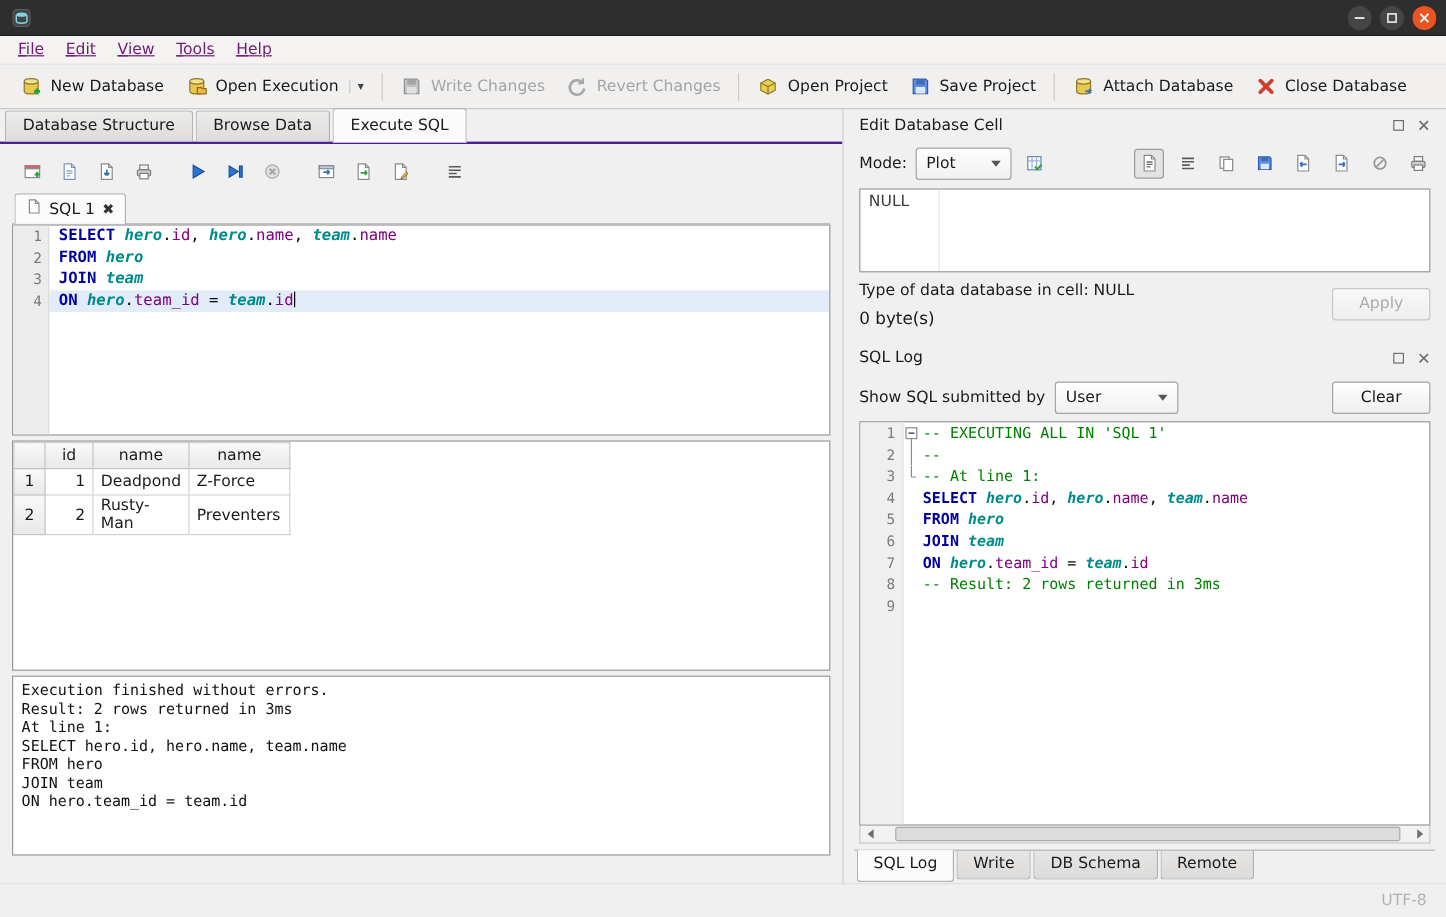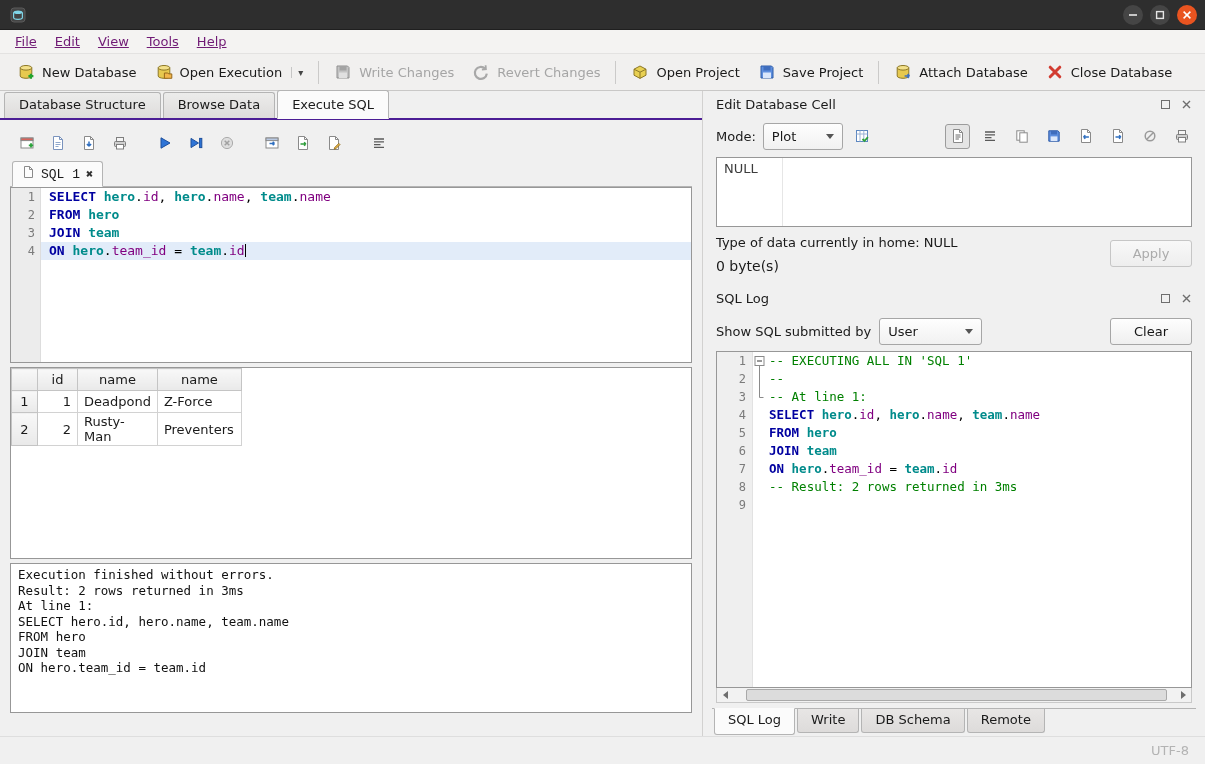--- a/index.html
+++ b/index.html
@@ -39,36 +39,36 @@
   .tab.active { background:#fbfbfb; height:29px; line-height:27px; margin-bottom:-1px; border-bottom:1px solid #fbfbfb; z-index:2; }
 
   .leftbody { flex:1; padding:6px 10px 0 10px; display:flex; flex-direction:column; }
 
   .sqltb { height:34px; display:flex; align-items:center; gap:6px; padding-left:4px; }
   .icon-btn { width:25px; height:25px; display:flex; align-items:center; justify-content:center; border:1px solid transparent; border-radius:3px; }
   .icon-btn.gap { margin-left:14px; }
   .icon-btn.disabled svg { opacity:.8; }
   .icon-btn.active { background:#e4e4e4; border-color:#9c9c9c; }
 
-  .stabbar { height:27px; display:flex; align-items:flex-end; border-bottom:1px solid #b4b4b4; padding-left:2px;font-family:Liberation Mono, monospace; }
+  .stabbar { height:27px; display:flex; align-items:flex-end; border-bottom:1px solid #b4b4b4; padding-left:2px; }
   .stab { height:26px; display:flex; align-items:center; gap:6px; padding:0 9px; background:#fbfbfb; border:1px solid #b4b4b4; border-bottom:1px solid #fbfbfb; border-radius:3px 3px 0 0; margin-bottom:-1px; }
   .stab-close { font-size:12px; color:#333; font-weight:bold; }
 
   
   .editor { position:relative; border:1px solid #979797; background:#fff; height:176px; overflow:hidden;
             font-family:"DejaVu Sans Mono","Liberation Mono",monospace; font-size:13px; }
   .gutter-bg { position:absolute; left:0; top:0; bottom:0; width:30px; background:#ececec; border-right:1px solid #ddd; }
   .ed-line { position:relative; display:flex; height:18px; line-height:18px; }
   .ed-num { width:30px; flex:none; text-align:right; padding-right:6px; color:#7b7b7b; font-size:12px; z-index:1; }
   .ed-code { flex:1; padding-left:8px; white-space:pre; z-index:1; }
   .ed-line.current .ed-code { background:#e2ecf9; }
   .caret { display:inline-block; width:1px; height:13px; background:#000; vertical-align:-2px; }
 
   .tk-kw  { color:#0000a0; font-weight:bold; }
-  .tk-tbl { color:#008b8b; font-weight:bold; }
+  .tk-tbl { color:#008b8b; font-weight:bold;font-style:italic; }
   .tk-col { color:#800080; }
   .tk-p   { color:#000; }
   .tk-cm  { color:#008000; }
 
   
   .results { border:1px solid #979797; background:#fff; height:192px; overflow:hidden; margin-top:4px; }
   .results table { border-collapse:collapse; font-size:13px; }
   .results th, .results td { border:1px solid #d2d2d2; padding:1px 6px; height:22px; }
   .results th { background:linear-gradient(#f8f8f8,#e9e9e9); border-color:#c4c4c4; font-weight:normal; text-align:center; }
   .results th.corner { width:26px; }
@@ -483,21 +483,21 @@
             </span>
           </span>
       </div>
 
       <div class="cellbox">
         <span>NULL</span>
         <span class="vdiv"></span>
       </div>
 
       <div class="inforow">
-        <div class="type">Type of data currently in home: NULL</div>
+        <div class="type">Type of data database in cell: NULL</div>
         <div class="bytes">0 byte(s)</div>
         <div class="btn apply">Apply</div>
       </div>
 
       <div class="dockhdr">
         <span>SQL Log</span>
         <span class="spacer"></span>
         <span class="dock-ico">
             <svg width="11" height="11" viewBox="0 0 11 11">
               <rect x="1.5" y="1.5" width="8" height="8" fill="none" stroke="#6e6e6e"></rect>

